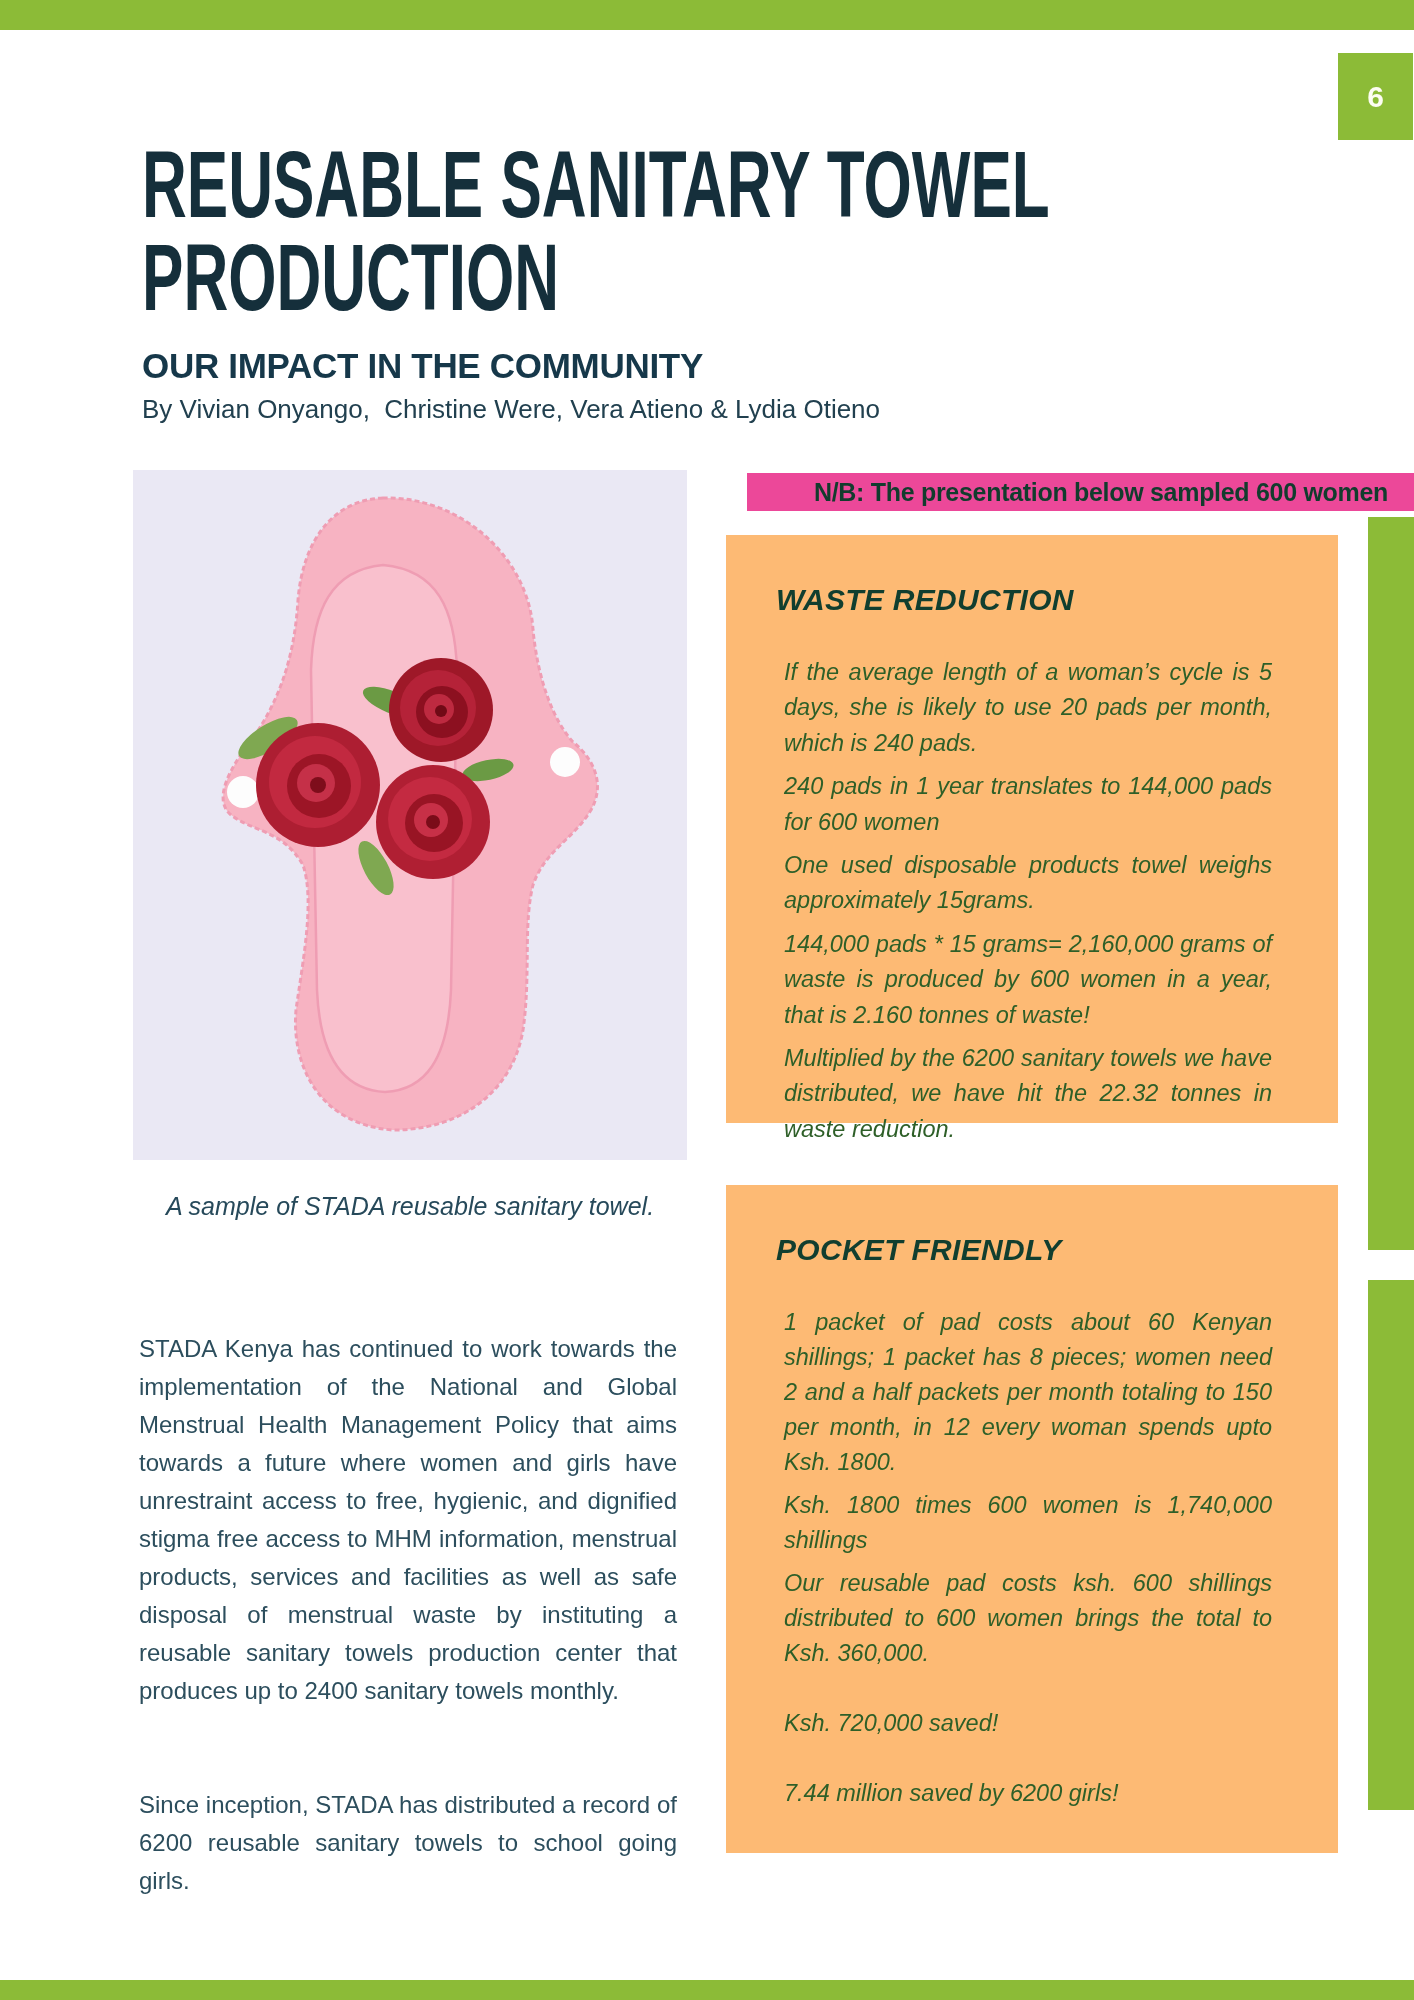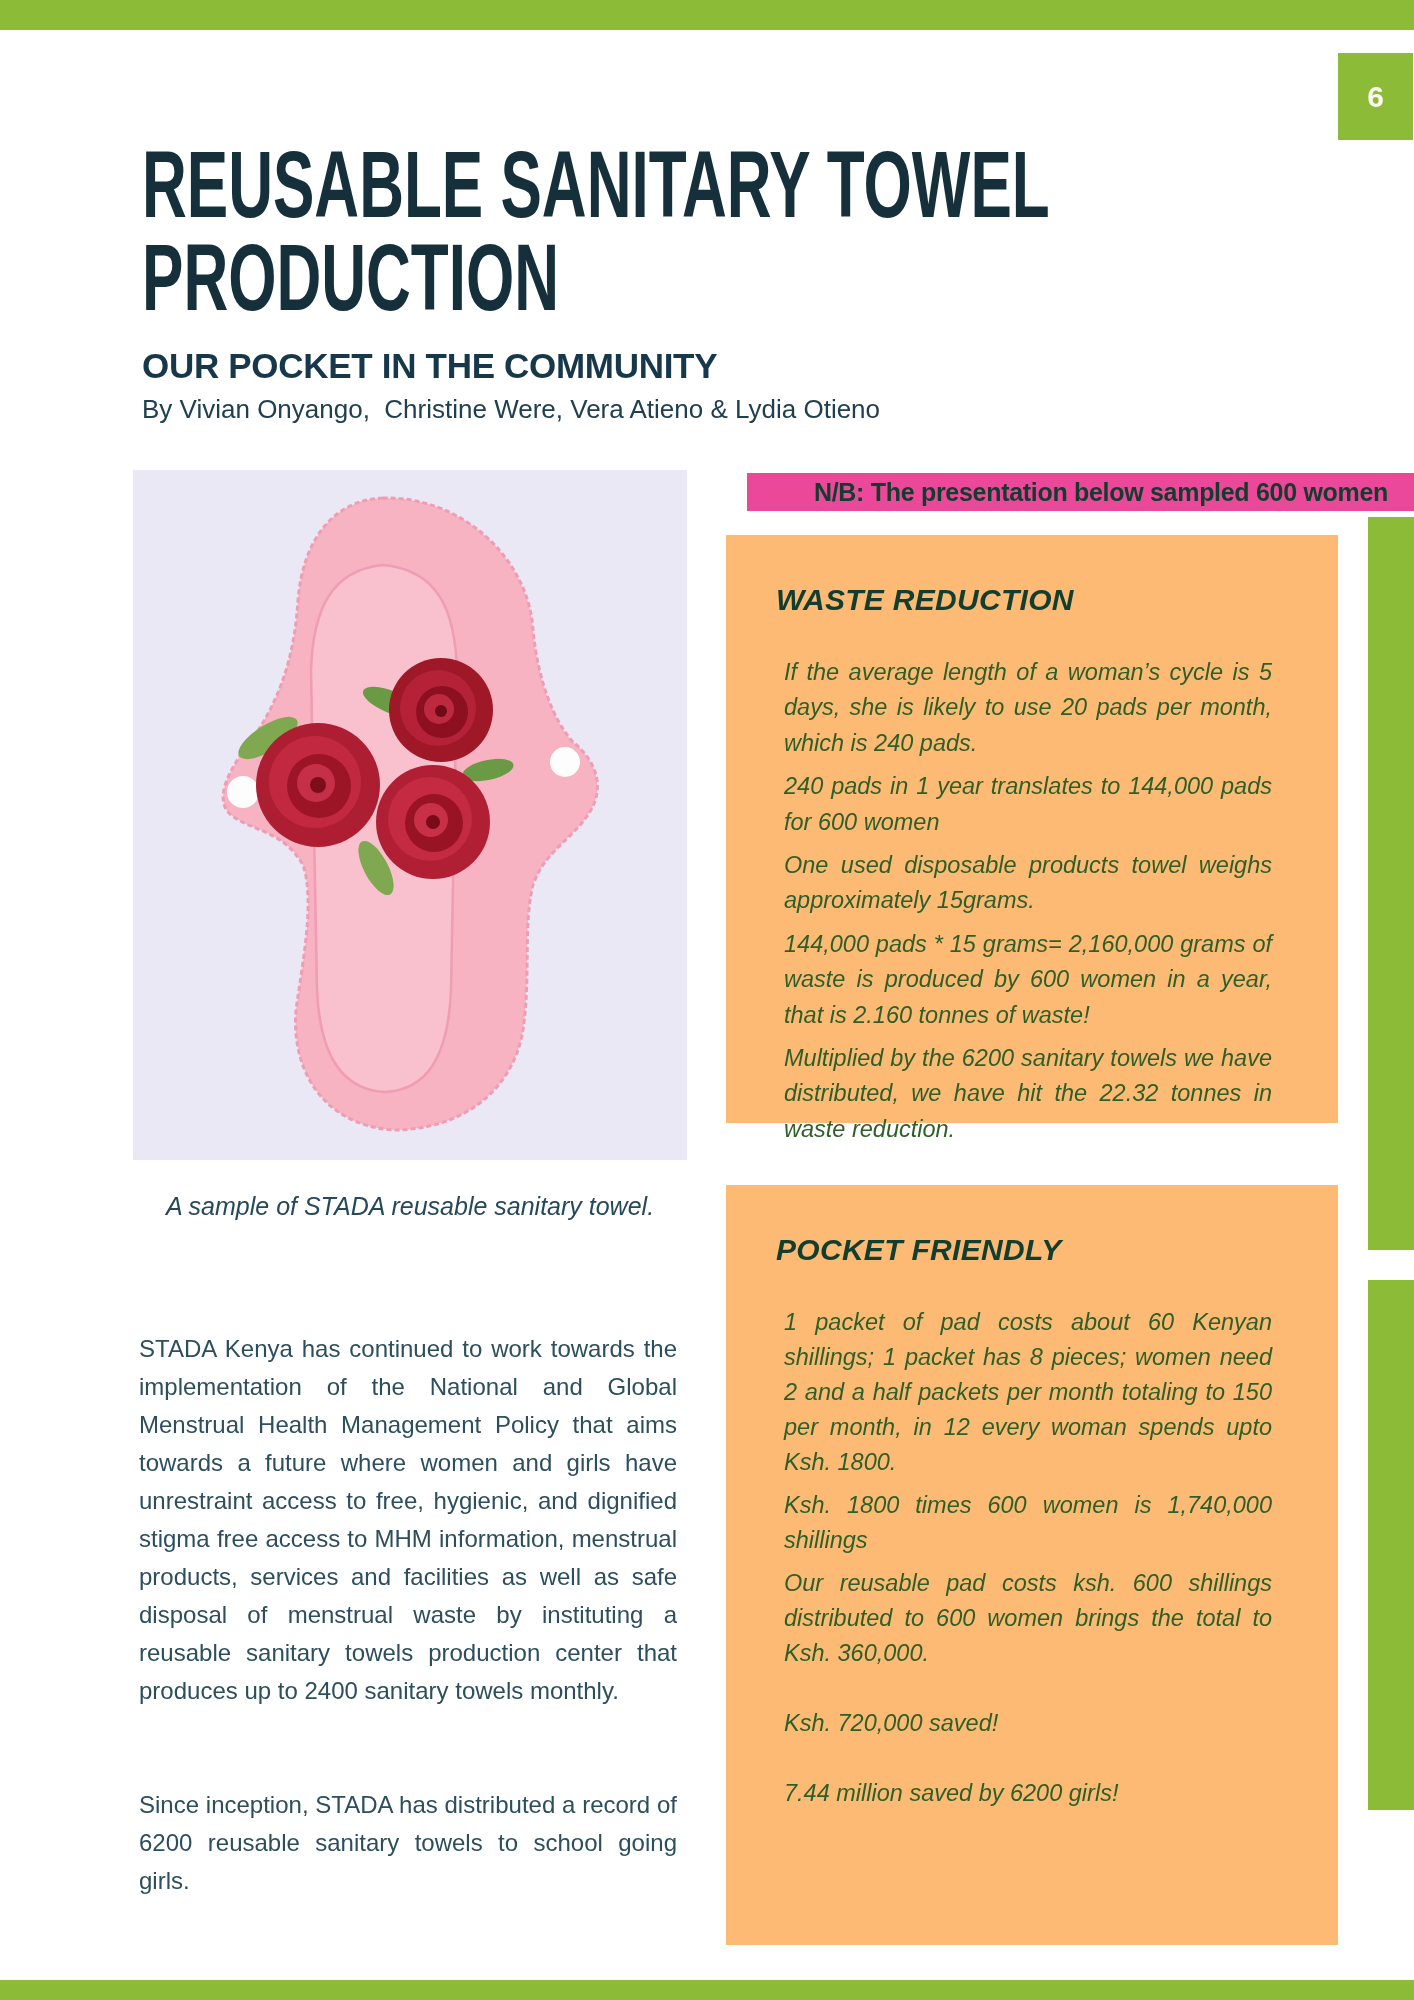--- a/index.html
+++ b/index.html
@@ -50,21 +50,21 @@
     position:absolute;left:747px;top:473px;width:708px;height:38px;background:#ec4899;
     display:flex;align-items:center;justify-content:center;
     font-size:25px;font-weight:700;letter-spacing:-0.3px;color:#123c2d;white-space:nowrap;
   }
 
   .green-box{
     position:absolute;left:726px;width:612px;background:#fdba74;
     box-sizing:border-box;padding:47px 58px 0 50px;font-style:italic;
   }
   .box-waste{top:535px;height:588px;}
-  .box-pocket{top:1185px;height:760px;}
+  .box-pocket{top:1185px;height:668px;}
   .green-box h2{
     margin:0 0 37px 0;font-size:30px;line-height:36px;font-weight:700;
     letter-spacing:0.3px;color:#113e2f;
   }
   .box-body{font-size:23.5px;color:#2e5f28;text-align:justify;}
   .box-waste .box-body{line-height:35.4px;}
   .box-pocket .box-body{line-height:35px;}
   .box-body p{margin:8px;}
   .box-body p.gap-above{margin-top:35px;}
 
@@ -81,21 +81,21 @@
 
   <div class="page-badge">
     <span>6</span>
   </div>
 
   <div class="title">
     <div>REUSABLE SANITARY TOWEL</div>
     <div>PRODUCTION</div>
   </div>
 
-  <div class="subtitle">OUR POCKET IN THE COMMUNITY</div>
+  <div class="subtitle">OUR IMPACT IN THE COMMUNITY</div>
 
   <div class="byline">By Vivian Onyango,  Christine Were, Vera Atieno &amp; Lydia Otieno</div>
 
   <div class="photo">
     <svg width="554" height="690" viewBox="0 0 554 690" xmlns="http://www.w3.org/2000/svg">
 
       <g>
         <path d="M 250 28
                  C 200 30, 170 70, 165 130
                  C 162 180, 150 225, 120 268

